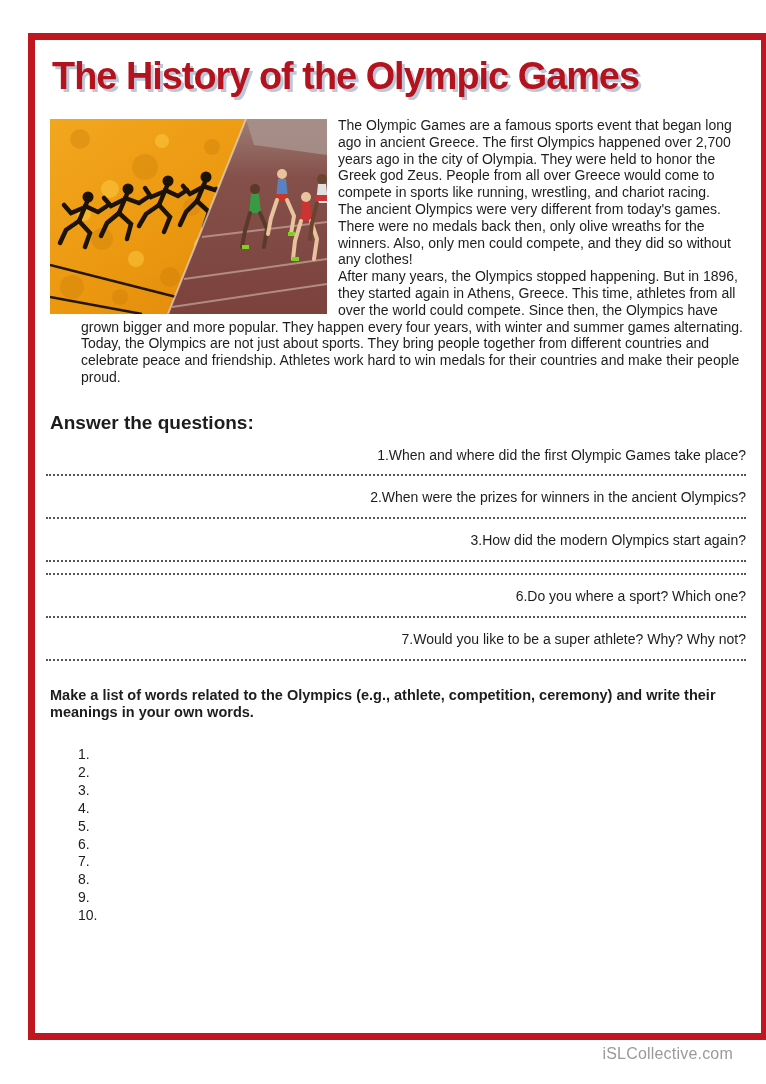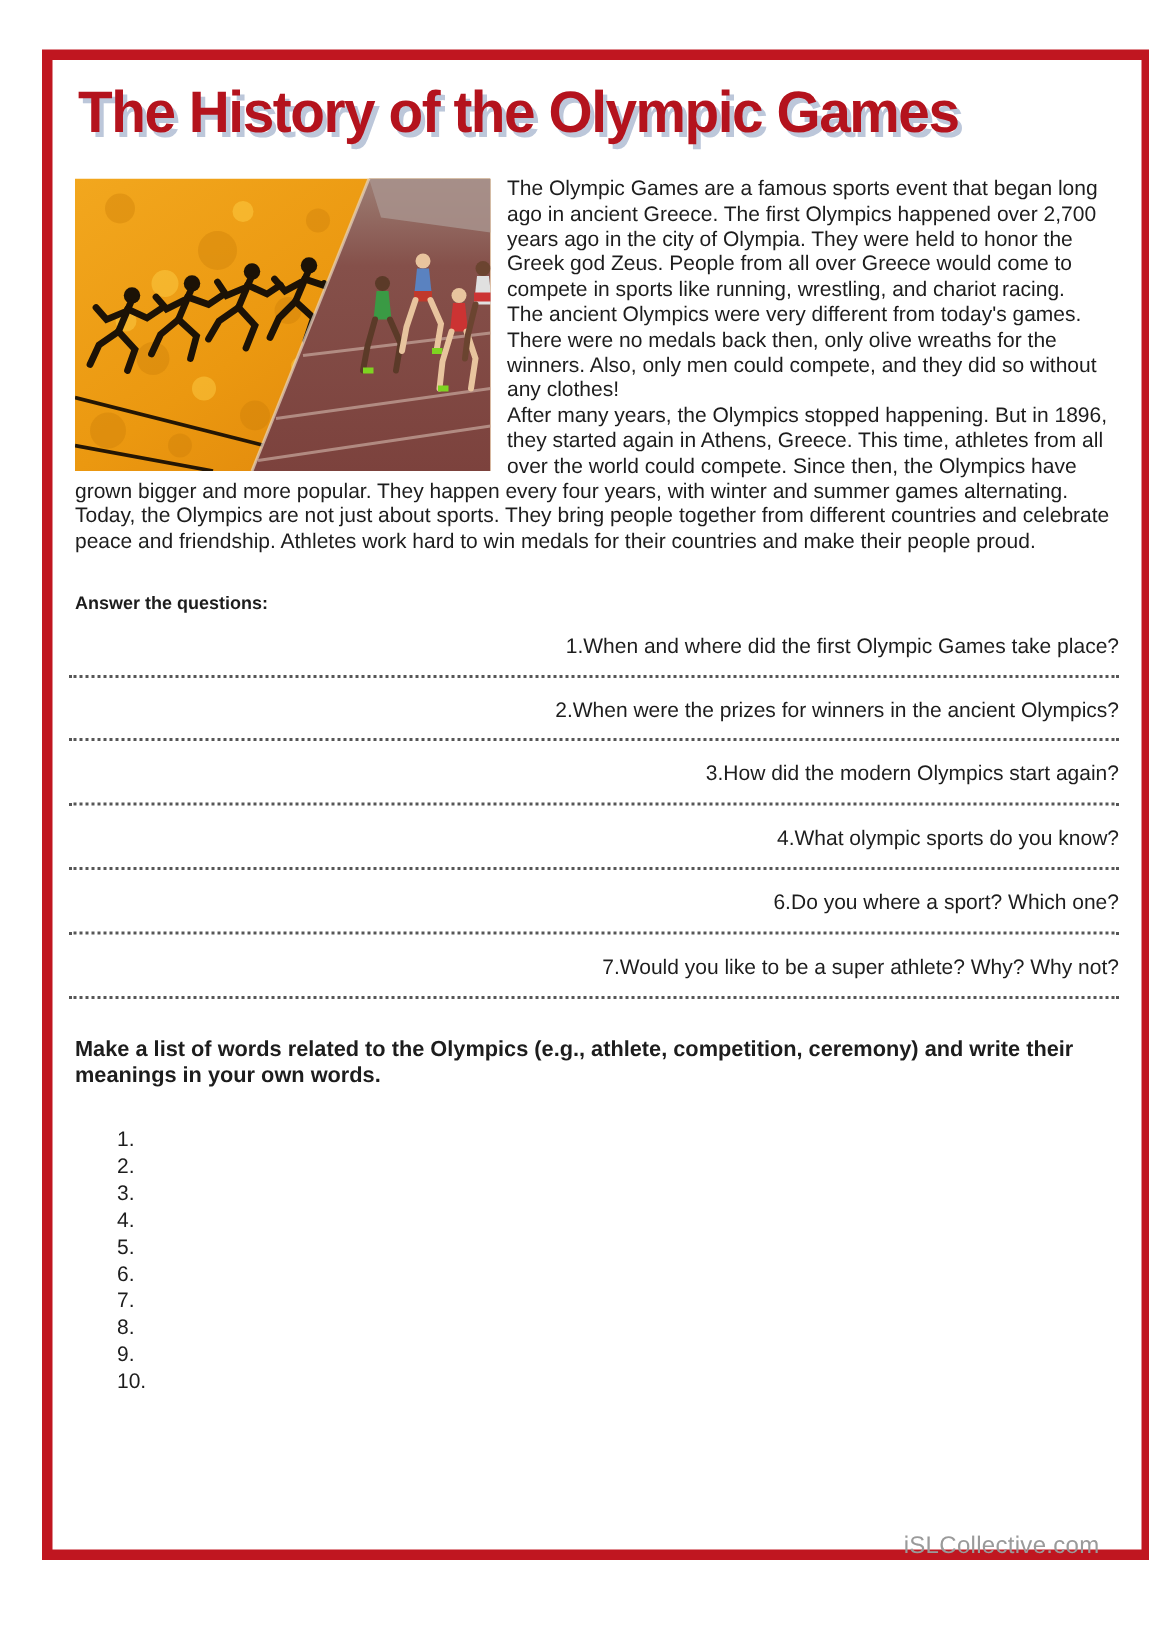--- a/index.html
+++ b/index.html
@@ -36,23 +36,23 @@
     font-size:14px;
     line-height:1.2;
   }
   .reading:after{content:"";display:block;clear:both;}
   .runner-figure{
     float:left;
     width:277px;height:195px;
     margin:2px 11px 3px 0;
     display:block;
   }
-  .reading p{margin:0;}
+  .reading p{margin:0;padding-left:31px;}
   .section-heading{
-    font-size:12px;
+    font-size:19px;
     font-weight:bold;
     margin:26px 0 0 0;
   }
   .q-line{
     margin:13px 0 0 26px;
     font-size:14px;
     line-height:1.2;
     text-align:right;
   }
   .q-num{display:inline-block;min-width:20px;}
@@ -69,21 +69,21 @@
   }
   .word-list{
     margin:24px 0 0 28px;
     font-size:14px;
     line-height:1.28;
   }
   .word-list div{margin:0;}
   .watermark{
     position:absolute;
     right:33px;
-    top:1022px;
+    top:1045px;
     font-size:16px;
     color:#9a9a9a;
     letter-spacing:.2px;
   }
 </style>
 </head>
 <body>
 
 <div class="frame">
 
@@ -226,21 +226,20 @@
     </div>
     <div class="q-block">
       <div class="q-line"><span class="q-num">2.</span><span>When were the prizes for winners in the ancient Olympics?</span></div>
       <div class="dot-line"></div>
     </div>
     <div class="q-block">
       <div class="q-line"><span class="q-num">3.</span><span>How did the modern Olympics start again?</span></div>
       <div class="dot-line"></div>
     </div>
     <div class="q-block">
-      <div class="q-line"><span class="q-num">4.</span><span>What olympic sports do you know?</span></div>
       <div class="dot-line"></div>
     </div>
     <div class="q-block">
       <div class="q-line"><span class="q-num">6.</span><span>Do you where a sport? Which one?</span></div>
       <div class="dot-line"></div>
     </div>
     <div class="q-block">
       <div class="q-line"><span class="q-num">7.</span><span>Would you like to be a super athlete? Why? Why not?</span></div>
       <div class="dot-line"></div>
     </div>

